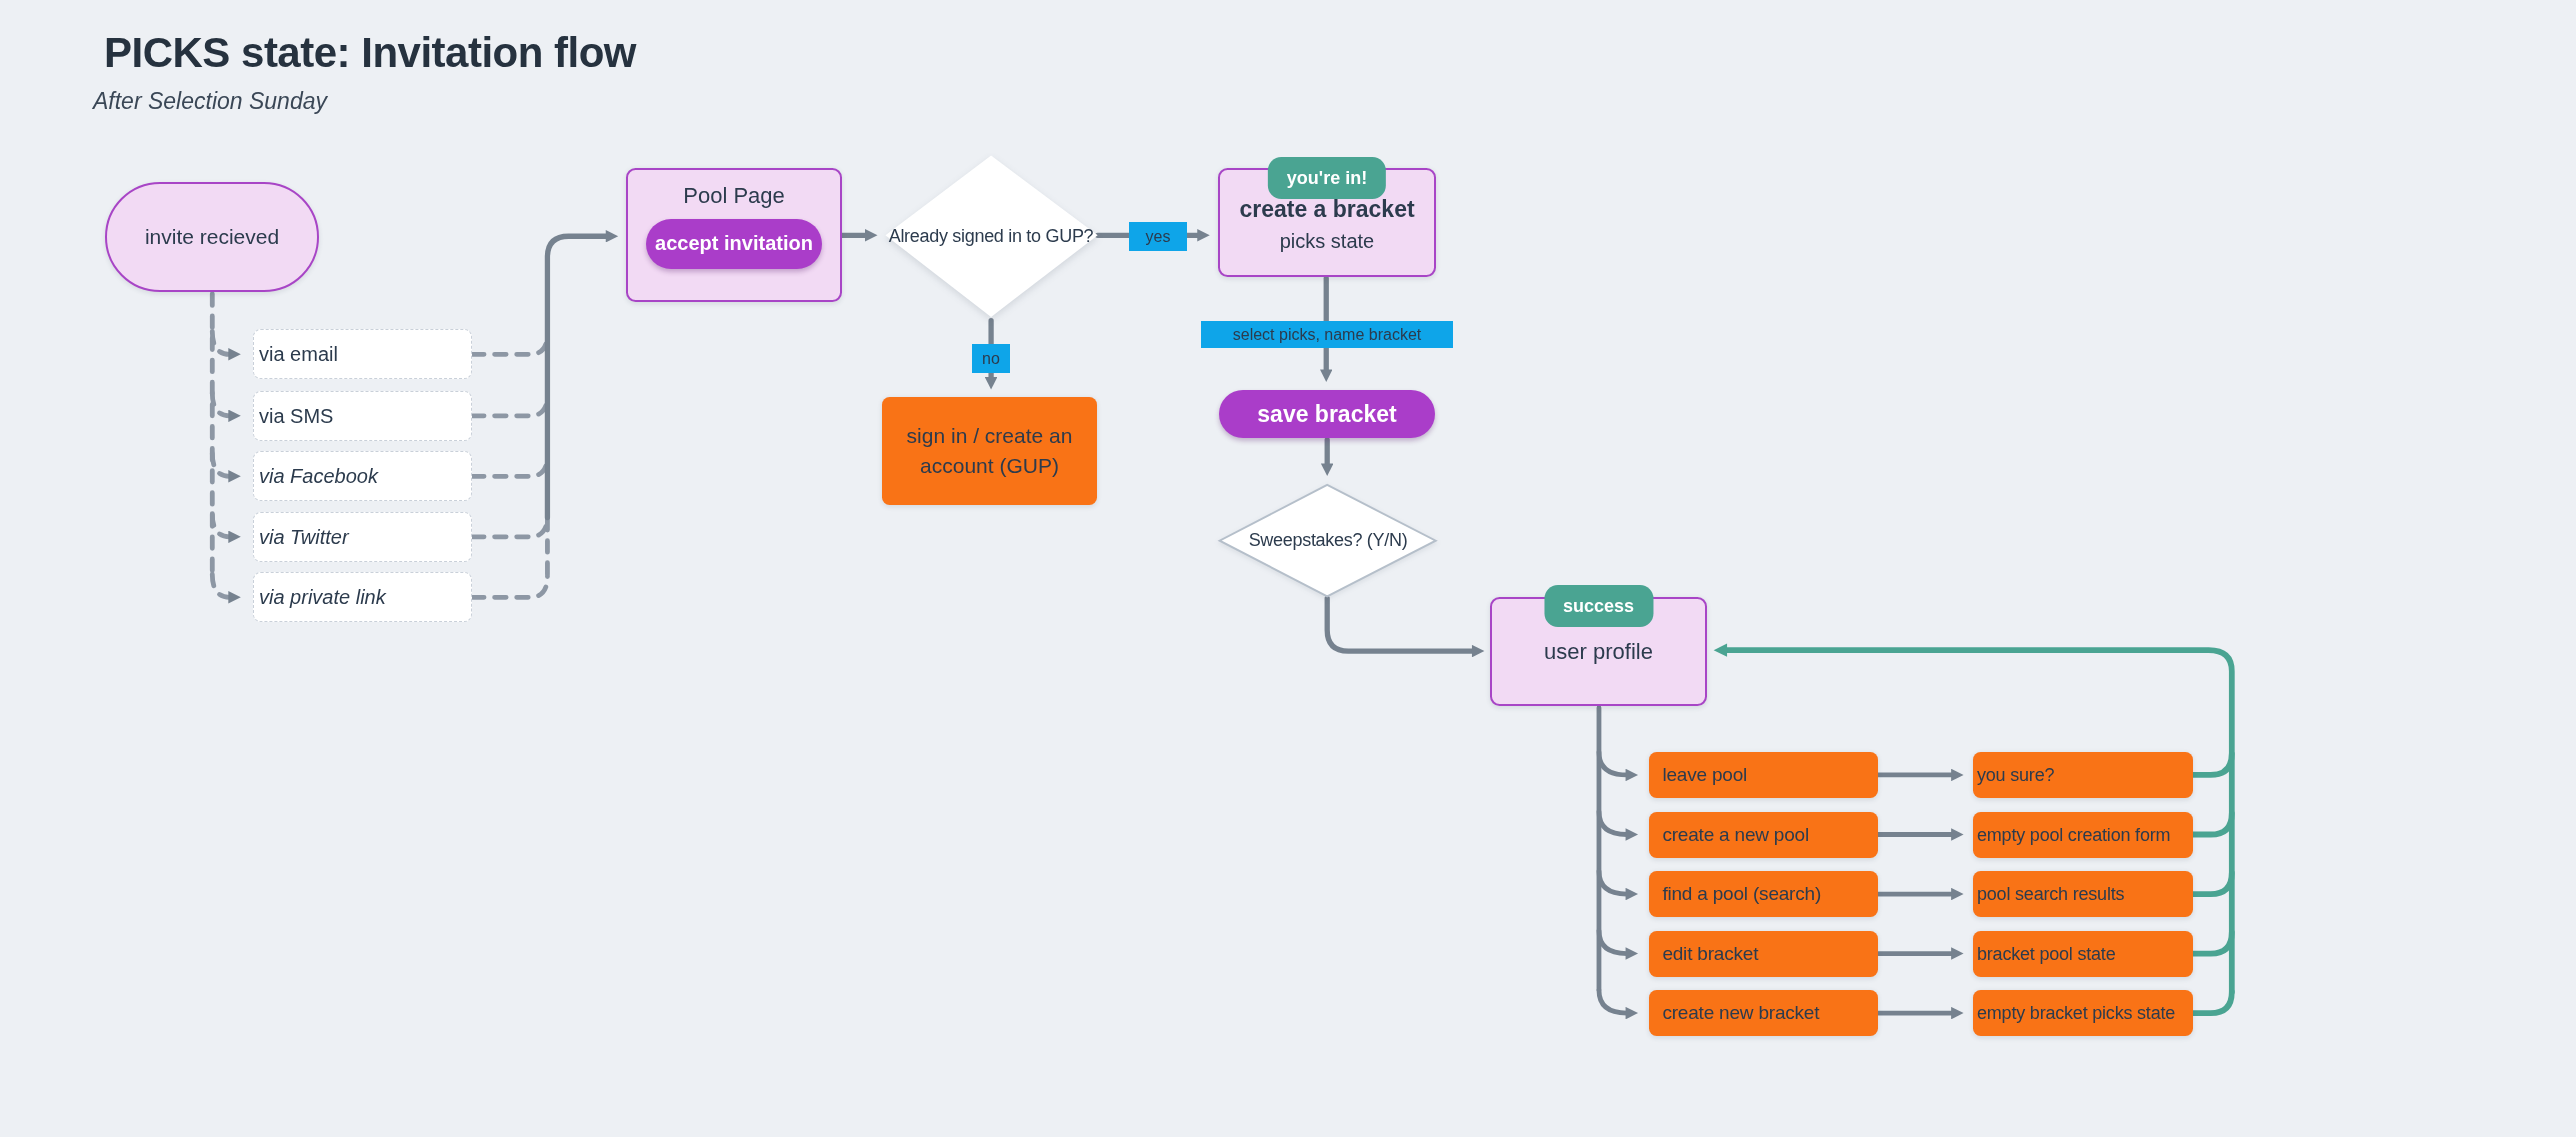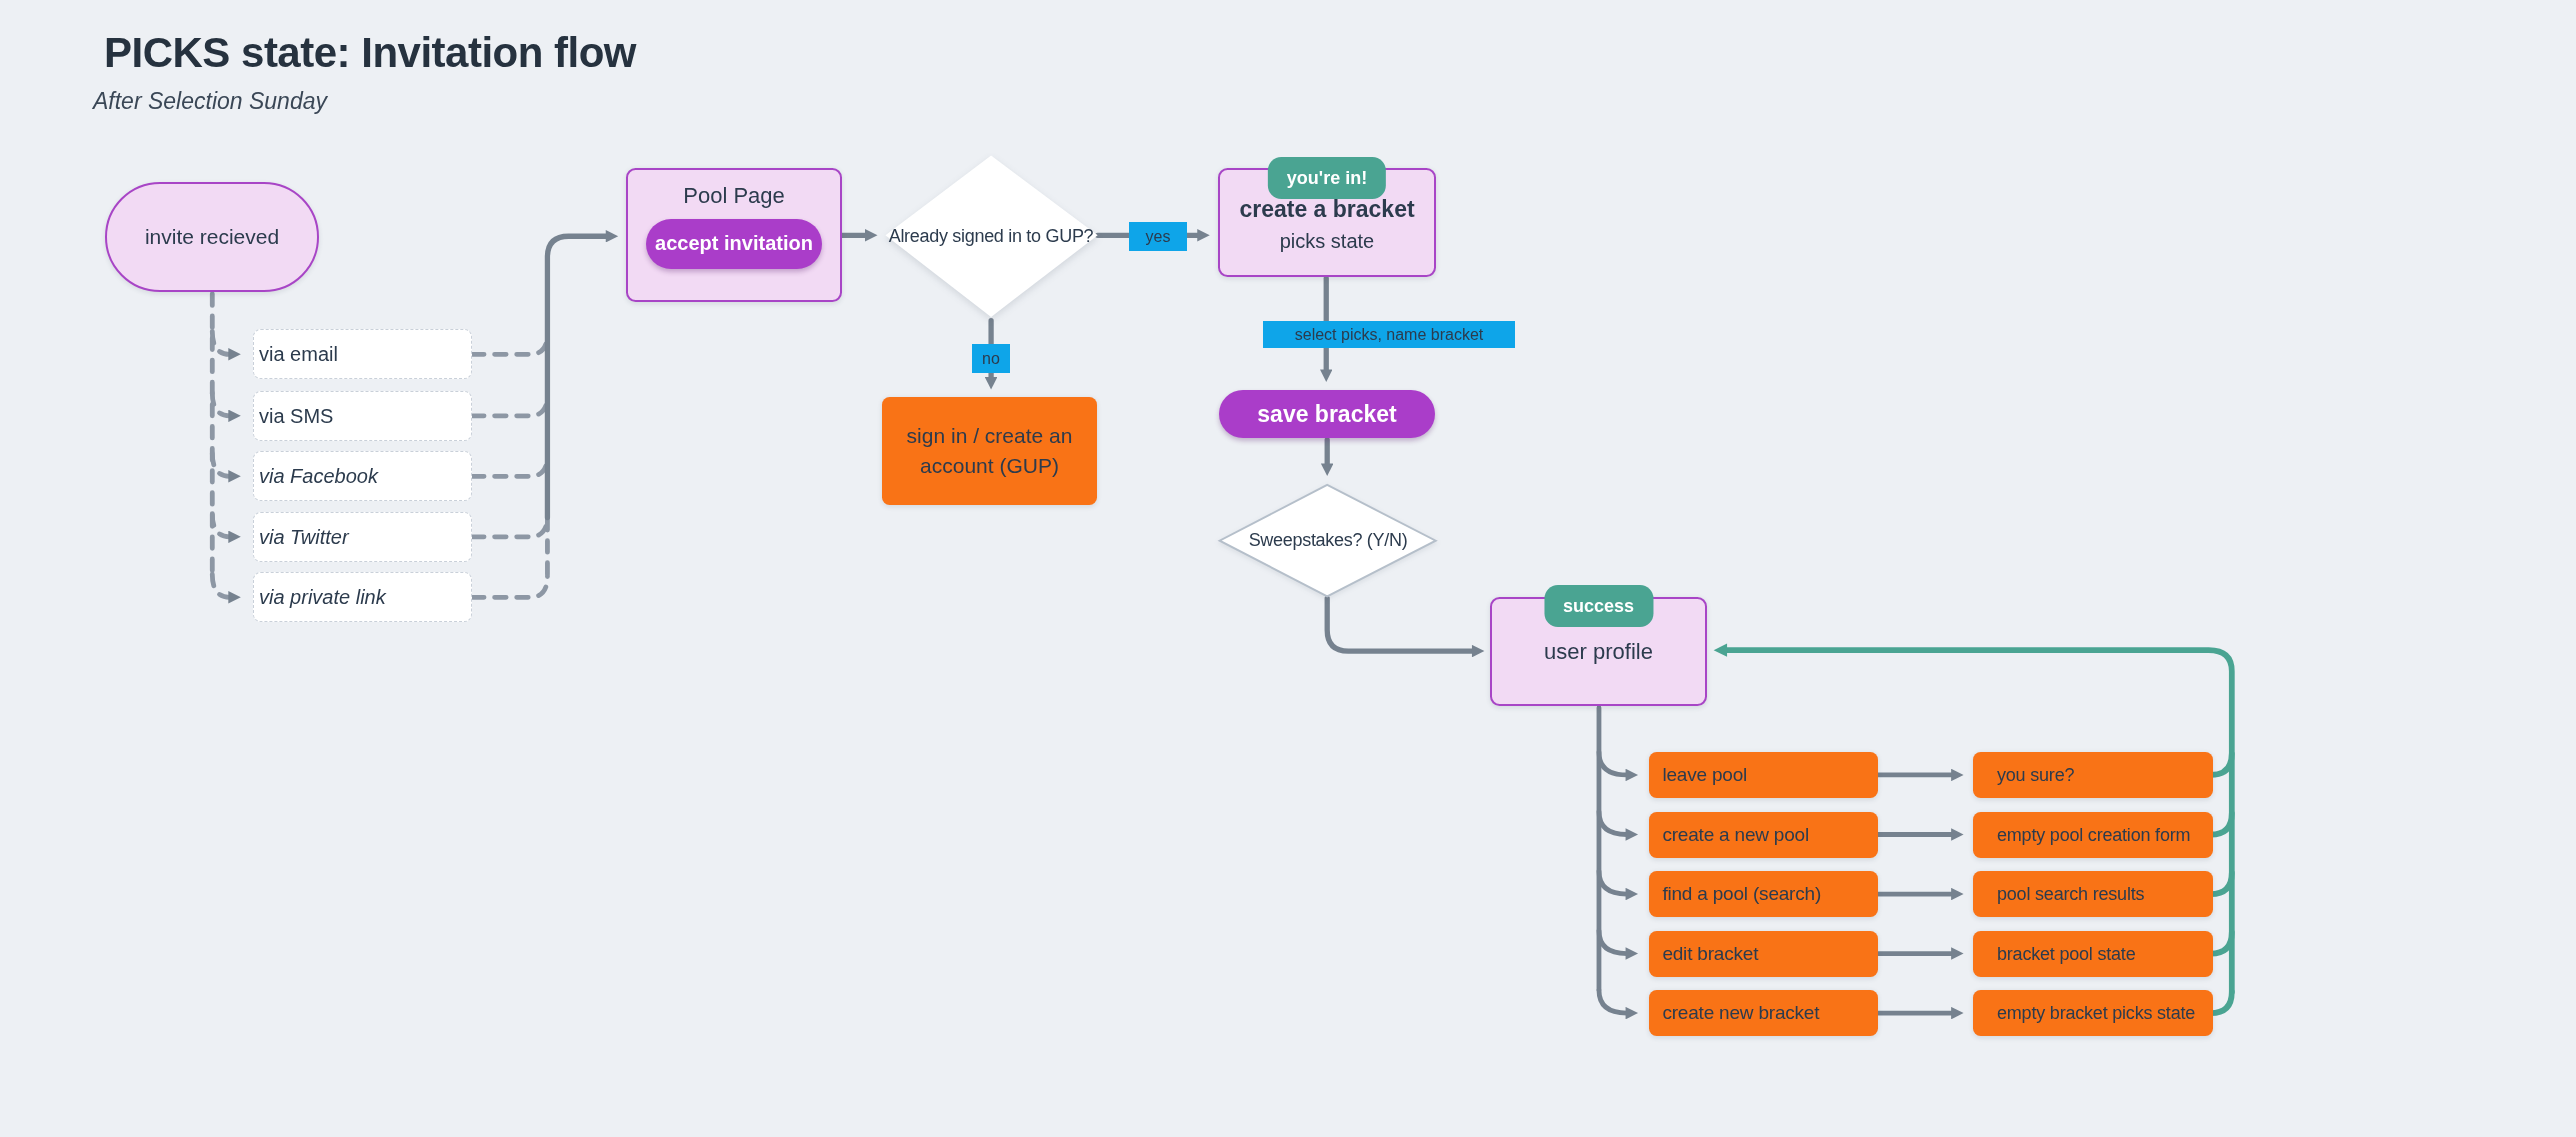--- a/index.html
+++ b/index.html
@@ -28,21 +28,21 @@
   .oval{border-radius:58px;display:flex;align-items:center;justify-content:center;font-size:21px;}
   .white-card{background:#f97316;border-radius:7.7px;box-shadow:0 1.9px 4.8px rgba(44,59,77,0.12);}
   .dashed-card{background:#ffffff;border:1.9px dashed #c9d0d9;border-radius:7.7px;display:flex;align-items:center;font-size:20px;padding-left:5px;box-sizing:border-box;z-index:1;position:absolute;}
   .dashed-card.it{font-style:italic;}
   .pill-button{background:#aa3dc9;color:#ffffff;font-weight:bold;border:none;border-radius:25px;display:flex;align-items:center;justify-content:center;box-shadow:0 2.9px 5.8px rgba(90,30,110,0.30);cursor:pointer;}
   .badge{position:absolute;left:50%;transform:translateX(-50%);background:#4aa492;color:#ffffff;font-weight:bold;font-size:18px;height:26px;line-height:26px;padding:8px 19px;border-radius:13.4px;white-space:nowrap;z-index:2;}
   .diamond-label{display:flex;align-items:center;justify-content:center;text-align:center;font-size:18px;letter-spacing:-0.3px;z-index:1;}
   .edge-label{background:#0ea5e9;display:flex;align-items:center;justify-content:center;font-size:16px;z-index:2;white-space:nowrap;}
   .list-card{position:absolute;width:216px;height:46px;display:flex;align-items:center;z-index:1;}
   .list-card.left-col{font-size:19px;padding-left:13.4px;letter-spacing:-0.2px;}
-  .list-card.right-col{font-size:18px;padding-left:24px;letter-spacing:-0.2px;white-space:nowrap;}
+  .list-card.right-col{font-size:18px;padding-left:4px;letter-spacing:-0.2px;white-space:nowrap;}
 </style>
 </head>
 <body>
 
 <div class="canvas">
 
   <svg class="connectors" width="2576" height="1137" viewBox="0 0 2682 1184">
     <defs>
       <marker id="ag" viewBox="0 0 10 10" refX="1" refY="5" markerWidth="15" markerHeight="13" orient="auto" markerUnits="userSpaceOnUse">
         <path d="M0,0 L10,5 L0,10 Z" fill="#76828f"></path>
@@ -161,21 +161,21 @@
   <div class="abs node white-card" style="left:838px;top:397px;width:215px;height:108px;display:flex;align-items:center;justify-content:center;text-align:center;font-size:21px;line-height:1.45;padding:0 9.6px;">
     <span>sign in / create an account (GUP)</span>
   </div>
 
   <div class="abs node purple-box" style="left:1174px;top:168px;width:218px;height:109px;text-align:center;">
     <div class="badge" style="top:-13.4px;">you're in!</div>
     <div style="font-size:23px;font-weight:bold;margin-top:26px;">create a bracket</div>
     <div style="font-size:20px;margin-top:6.7px;">picks state</div>
   </div>
 
-  <div class="abs edge-label" style="left:1219px;top:321px;width:252px;height:27px;">select picks, name bracket</div>
+  <div class="abs edge-label" style="left:1157px;top:321px;width:252px;height:27px;">select picks, name bracket</div>
 
   <div class="abs node pill-button" style="left:1175px;top:390px;width:216px;height:48px;font-size:23px;z-index:1;">
     <span>save bracket</span>
   </div>
 
   <div class="abs diamond-label" style="left:1176px;top:485px;width:216px;height:111px;">Sweepstakes? (Y/N)</div>
 
   <div class="abs node purple-box" style="left:1446px;top:597px;width:217px;height:109px;display:flex;align-items:center;justify-content:center;font-size:22px;">
     <div class="badge" style="top:-14.4px;">success</div>
     <span>user profile</span>

